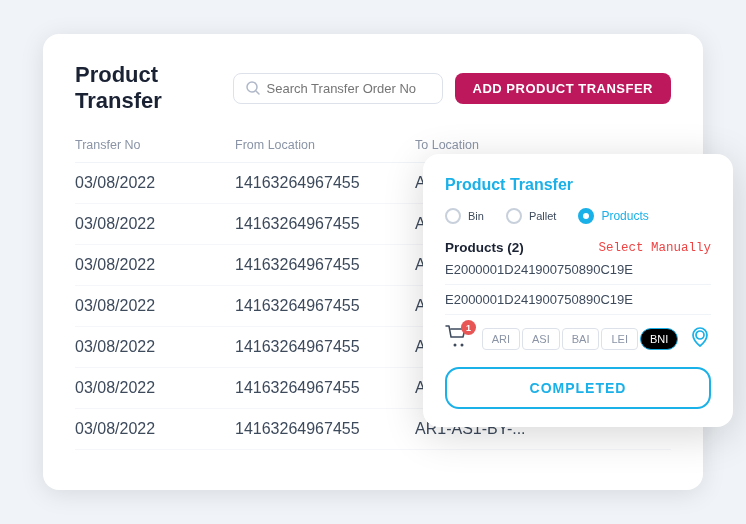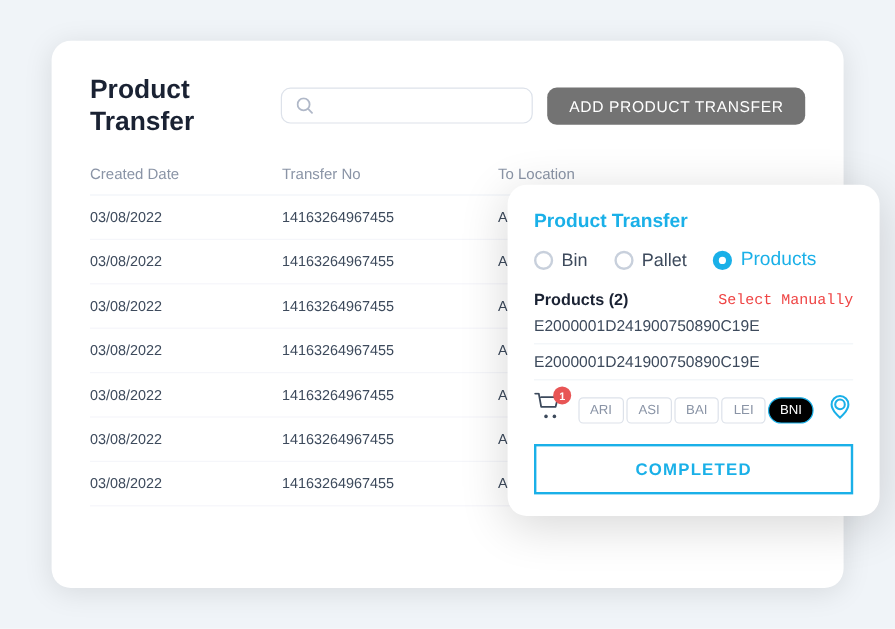--- a/index.html
+++ b/index.html
@@ -62,27 +62,27 @@
       width: 100%;
       background: transparent;
     }
 
     .search-icon-svg {
       color: #b0b8c8;
       flex-shrink: 0;
     }
 
     .add-btn {
-      background: #737373;
+      background: #be185d;
       color: #fff;
       border: none;
       border-radius: 8px;
       padding: 8px 18px;
       font-size: 13px;
-      font-weight: 400;
+      font-weight: 700;
       cursor: pointer;
       white-space: nowrap;
       letter-spacing: 0.5px;
     }
 
     .table-header {
       display: grid;
       grid-template-columns: 160px 180px 180px 130px;
       padding: 0 0 10px 0;
       border-bottom: 1.5px solid #f0f4f8;
@@ -98,21 +98,21 @@
 
     .table-row {
       display: grid;
       grid-template-columns: 160px 180px 180px 130px;
       padding: 11px 0;
       border-bottom: 1px solid #f5f6fa;
       align-items: center;
     }
 
     .table-row .cell {
-      font-size: 12px;
+      font-size: 16px;
       color: #3d4a5c;
     }
 
     
     .popup-card {
       position: absolute;
       right: -30px;
       top: 120px;
       width: 310px;
       background: #fff;
@@ -133,39 +133,39 @@
       display: flex;
       align-items: center;
       gap: 22px;
       margin-bottom: 16px;
     }
 
     .radio-item {
       display: flex;
       align-items: center;
       gap: 7px;
-      font-size: 15px;
+      font-size: 11px;
       color: #3d4a5c;
       cursor: pointer;
     }
 
     .radio-circle {
       width: 16px;
       height: 16px;
       border-radius: 50%;
       border: 2px solid #c8d0dc;
       background: #fff;
       display: inline-block;
     }
 
     .radio-checked {
       display: flex;
       align-items: center;
       gap: 7px;
-      font-size: 16px;
+      font-size: 12px;
       color: #1ab0e8;
       cursor: pointer;
     }
 
     .radio-checked-circle {
       width: 16px;
       height: 16px;
       border-radius: 50%;
       border: 2px solid #1ab0e8;
       background: #1ab0e8;
@@ -266,21 +266,21 @@
     }
 
     .location-icon {
       cursor: pointer;
       color: #1ab0e8;
     }
 
     .completed-btn {
       width: 100%;
       border: 2px solid #1ab0e8;
-      border-radius: 0;
+      border-radius: 14px;
       background: #fff;
       color: #1ab0e8;
       font-size: 14px;
       font-weight: 700;
       letter-spacing: 1px;
       padding: 11px 16px;
       cursor: pointer;
     }
   </style>
 </head>
@@ -288,28 +288,29 @@
 
 <div class="main-card">
   <div class="header-row">
     <span class="page-title">Product Transfer</span>
     <div class="header-actions">
       <div class="search-box">
         <svg class="search-icon-svg" width="14" height="14" viewBox="0 0 14 14" fill="none">
           <circle cx="6" cy="6" r="5" stroke="#b0b8c8" stroke-width="1.5"></circle>
           <line x1="10" y1="10" x2="13" y2="13" stroke="#b0b8c8" stroke-width="1.5" stroke-linecap="round"></line>
         </svg>
+        <input type="text" placeholder="Search Transfer Order No" style="">
       </div>
       <button class="add-btn">ADD PRODUCT TRANSFER</button>
     </div>
   </div>
 
   <div class="table-header">
-    <span class="col-label">Created Date</span>
     <span class="col-label">Transfer No</span>
+    <span class="col-label">From Location</span>
     <span class="col-label">To Location</span>
   </div>
 
   <div class="table-body">
     <div class="table-row">
       <span class="cell">03/08/2022</span>
       <span class="cell">14163264967455</span>
       <span class="cell">AR1-AS1-BY1-LE1</span>
       <span class="cell">AR1-AS1</span>
     </div>

